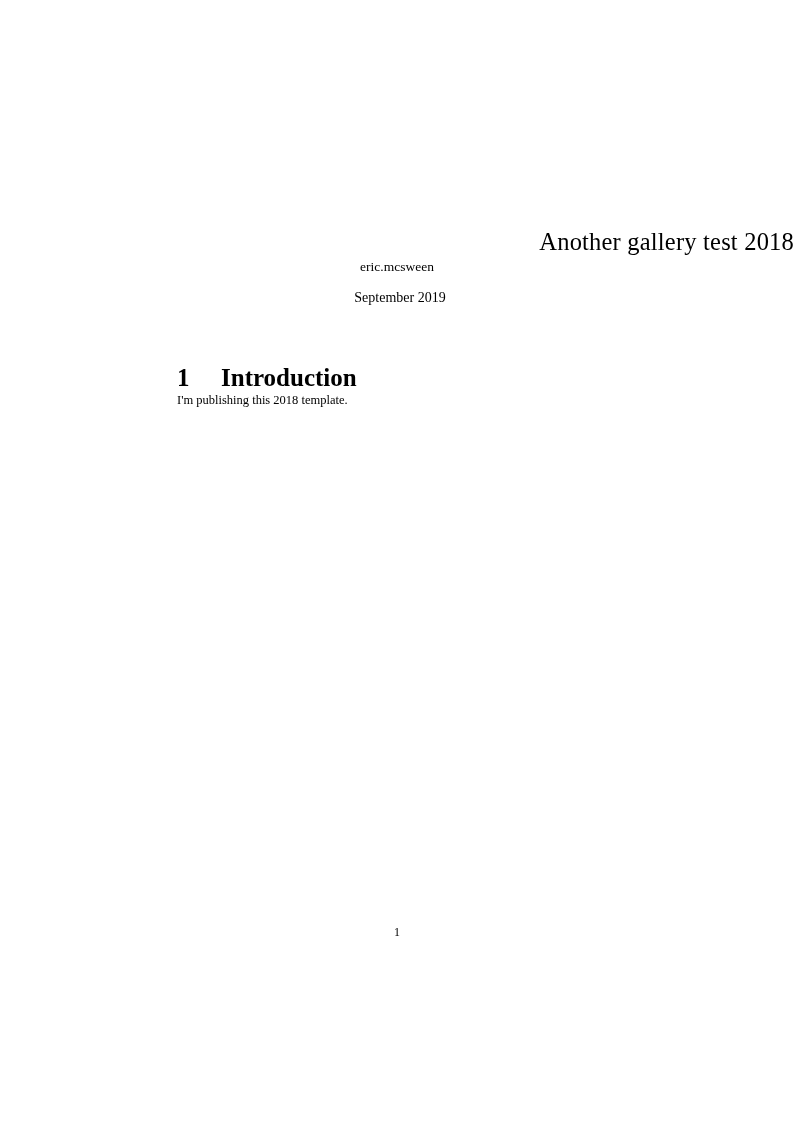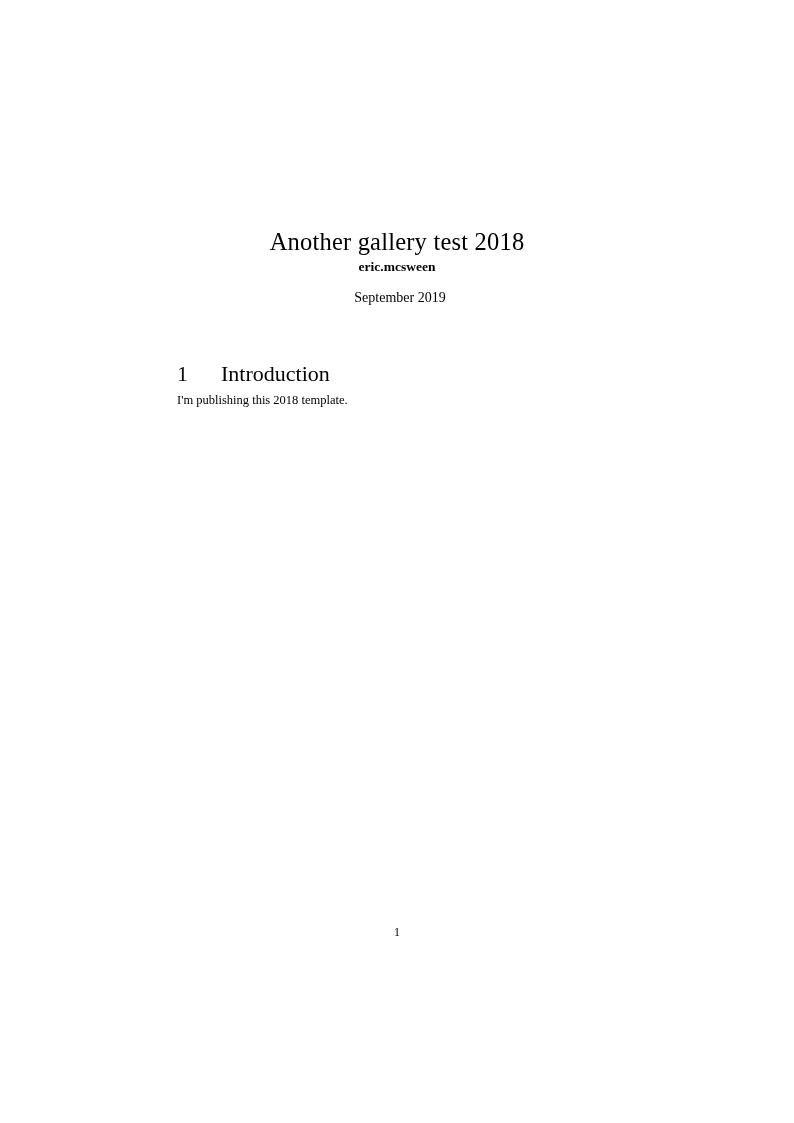--- a/index.html
+++ b/index.html
@@ -21,48 +21,47 @@
     left: 0;
     width: 794px;
     height: 1123px;
     background: #ffffff;
   }
   .doc-title {
     position: absolute;
     top: 212px;
     left: 0;
     width: 794px;
-    text-align: center;
+    text-align: right;
     font-size: 24.5px;
     font-weight: normal;
     letter-spacing: 0.2px;
   }
   .doc-author {
     position: absolute;
     top: 259px;
     left: 0;
     width: 794px;
     text-align: center;
     font-size: 13.5px;
-    font-weight: bold;
   }
   .doc-date {
     position: absolute;
     top: 290px;
     left: 3px;
     width: 794px;
     text-align: center;
     font-size: 14px;
   }
   .section-heading {
     position: absolute;
     top: 343px;
     left: 177px;
-    font-size: 22px;
-    font-weight: normal;
+    font-size: 25px;
+    font-weight: bold;
     white-space: nowrap;
   }
   .section-number {
     display: inline-block;
     width: 44px;
   }
   .body-text {
     position: absolute;
     top: 379px;
     left: 177px;

